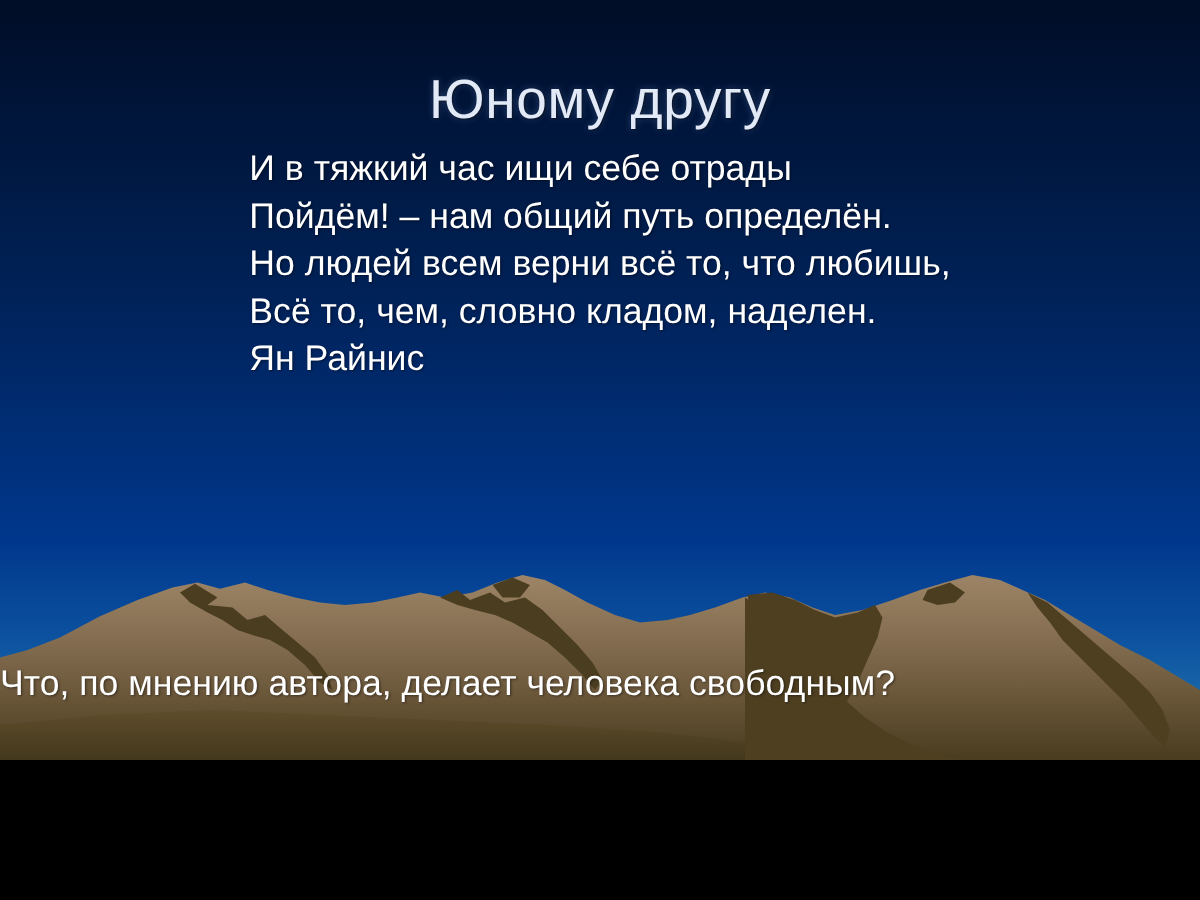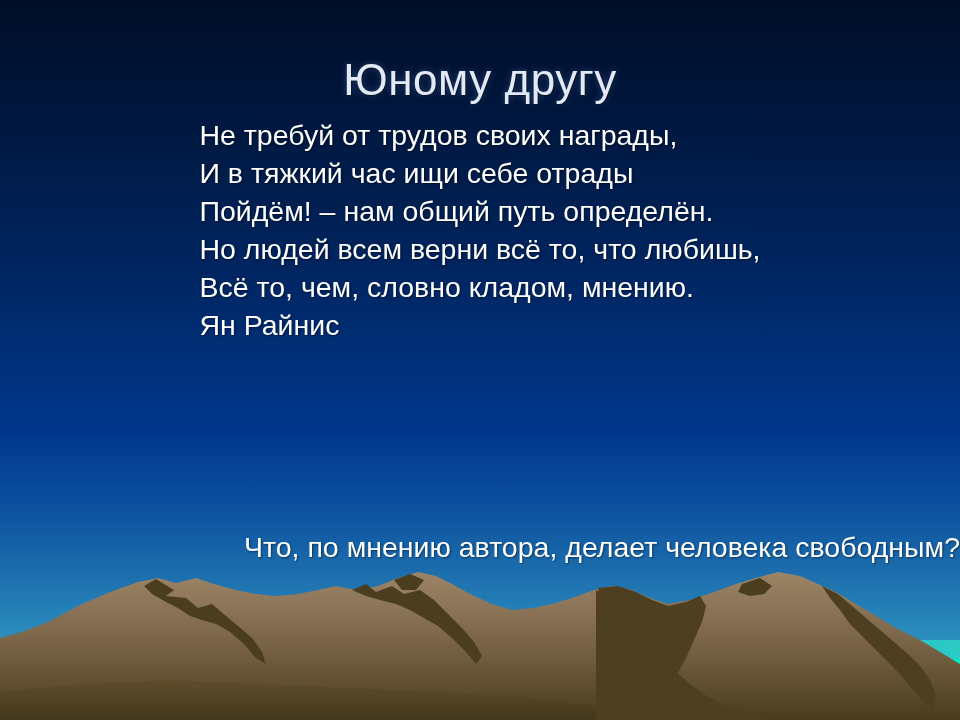--- a/index.html
+++ b/index.html
@@ -4,21 +4,21 @@
 <title>Юному другу</title>
 <style>
   html, body {
     margin: 0;
     padding: 0;
     background: #000;
   }
   #slide {
     position: relative;
     width: 960px;
-    height: 720px;
+    height: 608px;
     overflow: hidden;
     font-family: "Liberation Sans", "DejaVu Sans", sans-serif;
     background: #001a3d;
     text-decoration: underline;
   }
 
   
   .sky {
     position: absolute;
     left: 0; top: 0;
@@ -110,21 +110,21 @@
     text-shadow: 1px 1px 2px rgba(0,0,0,.45);
   }
   .line.attribution {
     text-align: left;
   }
   .question {
     position: absolute;
     left: 0;
     top: 528px;
     width: 960px;
-    text-align: right;
+    text-align: left;
     font-size: 28.5px;
     line-height: 38px;
     color: #ffffff;
     white-space: nowrap;
     text-shadow: 1px 1px 2px rgba(0,0,0,.45);
   }
 </style>
 </head>
 <body>
 
@@ -183,25 +183,24 @@
     <path fill="#4e3f21" d="M596,30 L612,40 L628,58 L644,78 L660,96 L676,112 L692,126 L710,138
          L730,148 L752,156 L770,160 L596,160 Z"></path>
   </svg>
 
   <div class="content">
 
     <div class="title">Юному другу</div>
 
     <div class="poem">
       <div class="poem-inner">
-        <div class="line">Не требуй от трудов своих награды,</div>
         <div class="line">И в тяжкий час ищи себе отрады</div>
         <div class="line">Пойдём! – нам общий путь определён.</div>
         <div class="line">Но людей всем верни всё то, что любишь,</div>
-        <div class="line">Всё то, чем, словно кладом, мнению.</div>
+        <div class="line">Всё то, чем, словно кладом, наделен.</div>
         <div class="line attribution">Ян Райнис</div>
       </div>
     </div>
 
     <div class="question">Что, по мнению автора, делает человека свободным?</div>
 
   </div>
 </div>
 
 </body></html>

